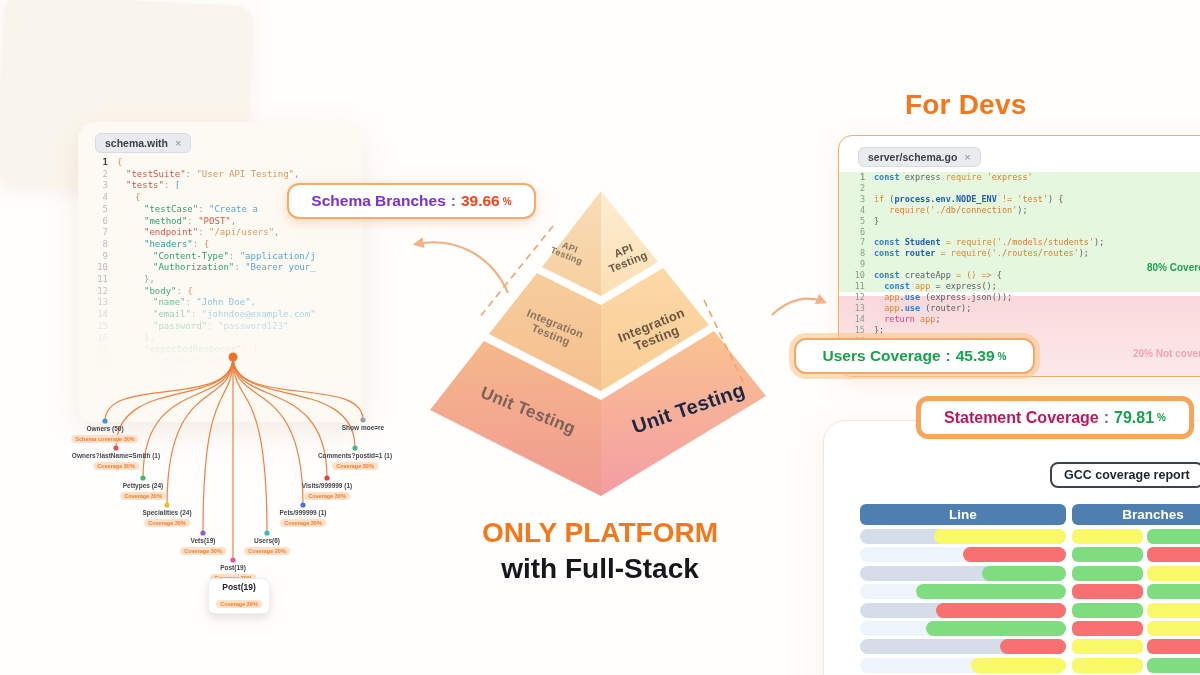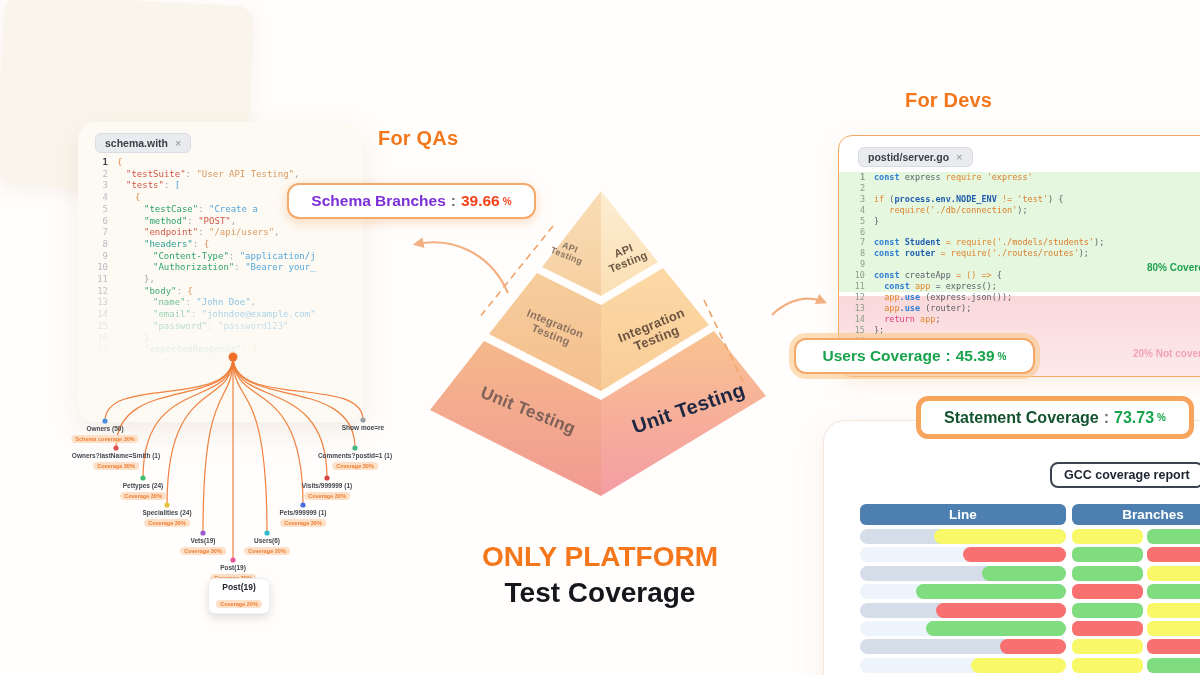--- a/index.html
+++ b/index.html
@@ -1,24 +1,24 @@
 <!DOCTYPE html>
 <html><head>
 <meta charset="utf-8">
 <style>
   html,body{margin:0;padding:0;background:#fff;}
   #stage{position:relative;width:1200px;height:675px;overflow:hidden;background:#fffefd;
          font-family:"Liberation Sans",sans-serif;}
 
   
-  .big-head{position:absolute;font-size:20px;font-weight:800;color:#F4771B;letter-spacing:.2px;}
+  .big-head{position:absolute;font-size:28px;font-weight:800;color:#F4771B;letter-spacing:.2px;}
   #head-qa{left:378px;top:127px;}
   #head-dev{left:905px;top:89px;}
 
-  .tagline{position:absolute;left:400px;top:515px;width:400px;text-align:center;line-height:36px;margin-top:24px;}
+  .tagline{position:absolute;left:400px;top:515px;width:400px;text-align:center;line-height:36px;}
   .tagline .t1{font-size:28px;font-weight:800;color:#F4771B;}
   .tagline .t2,.tagline .t3{font-size:28px;font-weight:800;color:#16161c;}
 
   
   .card{position:absolute;border-radius:16px;background:#fff;}
   #qa-back{left:100px;top:112px;width:250px;height:190px;background:#faf5ec;border-radius:18px;
            transform:rotate(3deg);box-shadow:0 6px 18px rgba(190,150,110,.12);}
   #qa-card{left:78px;top:122px;width:285px;height:300px;background:#fdfaf4;border-radius:18px;
            box-shadow:0 10px 28px rgba(180,140,100,.16);}
   #dev-card{left:838px;top:135px;width:420px;height:240px;background:#fff;border-radius:14px;
@@ -61,21 +61,21 @@
          font-weight:800;border-radius:12px;z-index:40;}
   .badge .sep{color:#6a6f78;font-weight:700;}
   .badge .unit{font-size:10px;font-weight:700;margin-left:-2px;align-self:center;}
   #badge-schema{left:287px;top:183px;width:245px;height:32px;font-size:15.5px;border:2px solid #f5a96b;
                 box-shadow:0 3px 12px rgba(244,150,70,.35);}
   #badge-schema .lbl{color:#7C2FD6;} #badge-schema .val,#badge-schema .unit{color:#F4431C;}
   #badge-branch{left:794px;top:338px;width:237px;height:32px;font-size:15.5px;border:2px solid #f3a869;
                 box-shadow:0 0 0 5px rgba(250,200,140,.6);}
   #badge-branch .lbl,#badge-branch .val,#badge-branch .unit{color:#17A34C;} #badge-branch .sep{color:#17A34C;}
   #badge-statement{left:916px;top:396px;width:268px;height:33px;font-size:16px;border:5px solid #f7a45c;}
-  #badge-statement .lbl{color:#14532d;} #badge-statement .val,#badge-statement .unit{color:#17A34C;}
+  #badge-statement .lbl{color:#be185d;} #badge-statement .val,#badge-statement .unit{color:#17A34C;}
 
   
   #fx{position:absolute;left:0;top:0;z-index:20;pointer-events:none;}
   .tree-curve{fill:none;stroke:#ef7a35;stroke-width:1.2;opacity:.95;}
   .dash{fill:none;stroke:#f2a368;stroke-width:1.6;stroke-dasharray:7 5;}
   .arrow{fill:none;stroke:#f3b183;stroke-width:2.2;}
 
   
   .pyr-label{position:absolute;z-index:25;text-align:center;font-weight:700;line-height:1.05;
              transform-origin:center;letter-spacing:.3px;}
@@ -110,38 +110,37 @@
   .track-dark{background:#d5dee8;} .track-light{background:#eef4fb;}
   .cbar{position:absolute;top:0;height:15px;border-radius:8px;}
   .bpill{position:absolute;height:15px;border-radius:6px;}
   .pill-yellow{background:#f8f868;} .pill-green{background:#7fdc7f;} .pill-red{background:#f87070;}
 </style>
 </head>
 <body>
 
 <div id="stage">
 
-  <div class="big-head" id="head-qa">For QAs</div>
   <div class="big-head" id="head-dev">For Devs</div>
 
   <div id="qa-back"></div>
   <div class="card" id="qa-card">
     <div class="tab" id="qa-tab">
       <span>schema.with</span>
       <span class="x">×</span>
     </div>
     <div class="code" id="qa-code"><div class="cl" style="line-height: 11.7px;"><span class="ln ln1">1</span><span class="ct" style="padding-left: 0px;"><span class="tk-ob">{</span></span></div><div class="cl" style="line-height: 11.7px;"><span class="ln">2</span><span class="ct" style="padding-left: 9px;"><span class="tk-rk">"testSuite"</span><span class="tk-p">: </span><span class="tk-ts">"User API Testing"</span><span class="tk-p">,</span></span></div><div class="cl" style="line-height: 11.7px;"><span class="ln">3</span><span class="ct" style="padding-left: 9px;"><span class="tk-rk">"tests"</span><span class="tk-p">: </span><span class="tk-br">[</span></span></div><div class="cl" style="line-height: 11.7px;"><span class="ln">4</span><span class="ct" style="padding-left: 18px;"><span class="tk-ob">{</span></span></div><div class="cl" style="line-height: 11.7px;"><span class="ln">5</span><span class="ct" style="padding-left: 27px;"><span class="tk-gk">"testCase"</span><span class="tk-p">: </span><span class="tk-bs">"Create a</span></span></div><div class="cl" style="line-height: 11.7px;"><span class="ln">6</span><span class="ct" style="padding-left: 27px;"><span class="tk-gk">"method"</span><span class="tk-p">: </span><span class="tk-rk">"POST"</span><span class="tk-p">,</span></span></div><div class="cl" style="line-height: 11.7px;"><span class="ln">7</span><span class="ct" style="padding-left: 27px;"><span class="tk-rk">"endpoint"</span><span class="tk-p">: </span><span class="tk-ts">"/api/users"</span><span class="tk-p">,</span></span></div><div class="cl" style="line-height: 11.7px;"><span class="ln">8</span><span class="ct" style="padding-left: 27px;"><span class="tk-tk">"headers"</span><span class="tk-p">: </span><span class="tk-ob">{</span></span></div><div class="cl" style="line-height: 11.7px;"><span class="ln">9</span><span class="ct" style="padding-left: 36px;"><span class="tk-gk">"Content-Type"</span><span class="tk-p">: </span><span class="tk-bs">"application/j</span></span></div><div class="cl" style="line-height: 11.7px;"><span class="ln">10</span><span class="ct" style="padding-left: 36px;"><span class="tk-gk">"Authorization"</span><span class="tk-p">: </span><span class="tk-bs">"Bearer your_</span></span></div><div class="cl" style="line-height: 11.7px;"><span class="ln">11</span><span class="ct" style="padding-left: 27px;"><span class="tk-p">},</span></span></div><div class="cl" style="line-height: 11.7px;"><span class="ln">12</span><span class="ct" style="padding-left: 27px;"><span class="tk-gk">"body"</span><span class="tk-p">: </span><span class="tk-ob">{</span></span></div><div class="cl" style="line-height: 11.7px; opacity: 0.85;"><span class="ln">13</span><span class="ct" style="padding-left: 36px;"><span class="tk-gk">"name"</span><span class="tk-p">: </span><span class="tk-bs">"John Doe"</span><span class="tk-p">,</span></span></div><div class="cl" style="line-height: 11.7px; opacity: 0.72;"><span class="ln">14</span><span class="ct" style="padding-left: 36px;"><span class="tk-gk">"email"</span><span class="tk-p">: </span><span class="tk-bs">"johndoe@example.com"</span></span></div><div class="cl" style="line-height: 11.7px; opacity: 0.62;"><span class="ln">15</span><span class="ct" style="padding-left: 36px;"><span class="tk-gk">"password"</span><span class="tk-p">: </span><span class="tk-bs">"password123"</span></span></div><div class="cl" style="line-height: 11.7px; opacity: 0.5;"><span class="ln">16</span><span class="ct" style="padding-left: 27px;"><span class="tk-p">},</span></span></div><div class="cl" style="line-height: 11.7px; opacity: 0.42;"><span class="ln">17</span><span class="ct" style="padding-left: 27px;"><span class="tk-gk">"expectedResponse"</span><span class="tk-p">: </span><span class="tk-ob">{</span></span></div><div class="cl" style="line-height: 11.7px; opacity: 0.32;"><span class="ln">18</span><span class="ct" style="padding-left: 36px;"><span class="tk-bs">"status"</span><span class="tk-p">: </span><span class="tk-n">201,</span></span></div><div class="cl" style="line-height: 11.7px; opacity: 0.22;"><span class="ln">19</span><span class="ct" style="padding-left: 36px;"><span class="tk-bs">"body": {</span></span></div></div>
     <div id="qa-fade"></div>
   </div>
 
   <div class="card" id="dev-card">
     <div class="zone" id="zone-green"></div>
     <div class="zone" id="zone-pink"></div>
     <div class="tab" id="dev-tab">
-      <span>postid/server.go</span>
+      <span>server/schema.go</span>
       <span class="x">×</span>
     </div>
     <div class="code" id="dev-code"><div class="cl" style="line-height: 10.9px;"><span class="ln ln1">1</span><span class="ct" style="padding-left: 0px;"><span class="tk-kw">const </span><span class="tk-dk">express </span><span class="tk-or">require </span><span class="tk-st">'express'</span></span></div><div class="cl" style="line-height: 10.9px;"><span class="ln">2</span><span class="ct" style="padding-left: 0px;">&nbsp;</span></div><div class="cl" style="line-height: 10.9px;"><span class="ln">3</span><span class="ct" style="padding-left: 0px;"><span class="tk-or">if </span><span class="tk-dk">(</span><span class="tk-id">process.env.NODE_ENV</span><span class="tk-or"> != </span><span class="tk-st">'test'</span><span class="tk-dk">) {</span></span></div><div class="cl" style="line-height: 10.9px;"><span class="ln">4</span><span class="ct" style="padding-left: 0px;"><span class="tk-or">   require(</span><span class="tk-st">'./db/connection'</span><span class="tk-dk">);</span></span></div><div class="cl" style="line-height: 10.9px;"><span class="ln">5</span><span class="ct" style="padding-left: 0px;"><span class="tk-dk">}</span></span></div><div class="cl" style="line-height: 10.9px;"><span class="ln">6</span><span class="ct" style="padding-left: 0px;">&nbsp;</span></div><div class="cl" style="line-height: 10.9px;"><span class="ln">7</span><span class="ct" style="padding-left: 0px;"><span class="tk-kw">const </span><span class="tk-id">Student </span><span class="tk-or">= </span><span class="tk-or">require(</span><span class="tk-st">'./models/students'</span><span class="tk-dk">);</span></span></div><div class="cl" style="line-height: 10.9px;"><span class="ln">8</span><span class="ct" style="padding-left: 0px;"><span class="tk-kw">const </span><span class="tk-id">router </span><span class="tk-or">= </span><span class="tk-or">require(</span><span class="tk-st">'./routes/routes'</span><span class="tk-dk">);</span></span></div><div class="cl" style="line-height: 10.9px;"><span class="ln">9</span><span class="ct" style="padding-left: 0px;">&nbsp;</span></div><div class="cl" style="line-height: 10.9px;"><span class="ln">10</span><span class="ct" style="padding-left: 0px;"><span class="tk-kw">const </span><span class="tk-dk">createApp </span><span class="tk-or">= () </span><span class="tk-or">=&gt; </span><span class="tk-dk">{</span></span></div><div class="cl" style="line-height: 10.9px;"><span class="ln">11</span><span class="ct" style="padding-left: 0px;"><span class="tk-kw">  const </span><span class="tk-or">app </span><span class="tk-dk">= express();</span></span></div><div class="cl" style="line-height: 10.9px;"><span class="ln">12</span><span class="ct" style="padding-left: 0px;"><span class="tk-or">  app</span><span class="tk-kw">.use </span><span class="tk-dk">(express.json());</span></span></div><div class="cl" style="line-height: 10.9px;"><span class="ln">13</span><span class="ct" style="padding-left: 0px;"><span class="tk-or">  app</span><span class="tk-kw">.use </span><span class="tk-dk">(router);</span></span></div><div class="cl" style="line-height: 10.9px;"><span class="ln">14</span><span class="ct" style="padding-left: 0px;"><span class="tk-rt">  return </span><span class="tk-or">app</span><span class="tk-dk">;</span></span></div><div class="cl" style="line-height: 10.9px;"><span class="ln">15</span><span class="ct" style="padding-left: 0px;"><span class="tk-dk">};</span></span></div><div class="cl" style="line-height: 10.9px;"><span class="ln">16</span><span class="ct" style="padding-left: 0px;">&nbsp;</span></div><div class="cl" style="line-height: 10.9px;"><span class="ln">17</span><span class="ct" style="padding-left: 0px;"><span class="tk-fd">const app = createApp();</span></span></div></div>
     <div class="zone-label" id="covered-label">80% Covered</div>
     <div class="zone-label" id="notcovered-label">20% Not covered</div>
   </div>
 
   <div class="card" id="report-card">
     <div id="gcc-btn">GCC coverage report</div>
     <div class="thead" id="th-line">Line</div>
@@ -305,22 +304,22 @@
   </div>
   <div class="badge" id="badge-branch">
     <span class="lbl">Users Coverage</span>
     <span class="sep">:</span>
     <span class="val">45.39</span>
     <span class="unit">%</span>
   </div>
   <div class="badge" id="badge-statement">
     <span class="lbl">Statement Coverage</span>
     <span class="sep">:</span>
-    <span class="val">73.73</span>
+    <span class="val">79.81</span>
     <span class="unit">%</span>
   </div>
 
   <div class="tagline">
     <div class="t1">ONLY PLATFORM</div>
-    <div class="t3">Test Coverage</div>
+    <div class="t2">with Full-Stack</div>
   </div>
 
 </div>
 
 </body></html>

